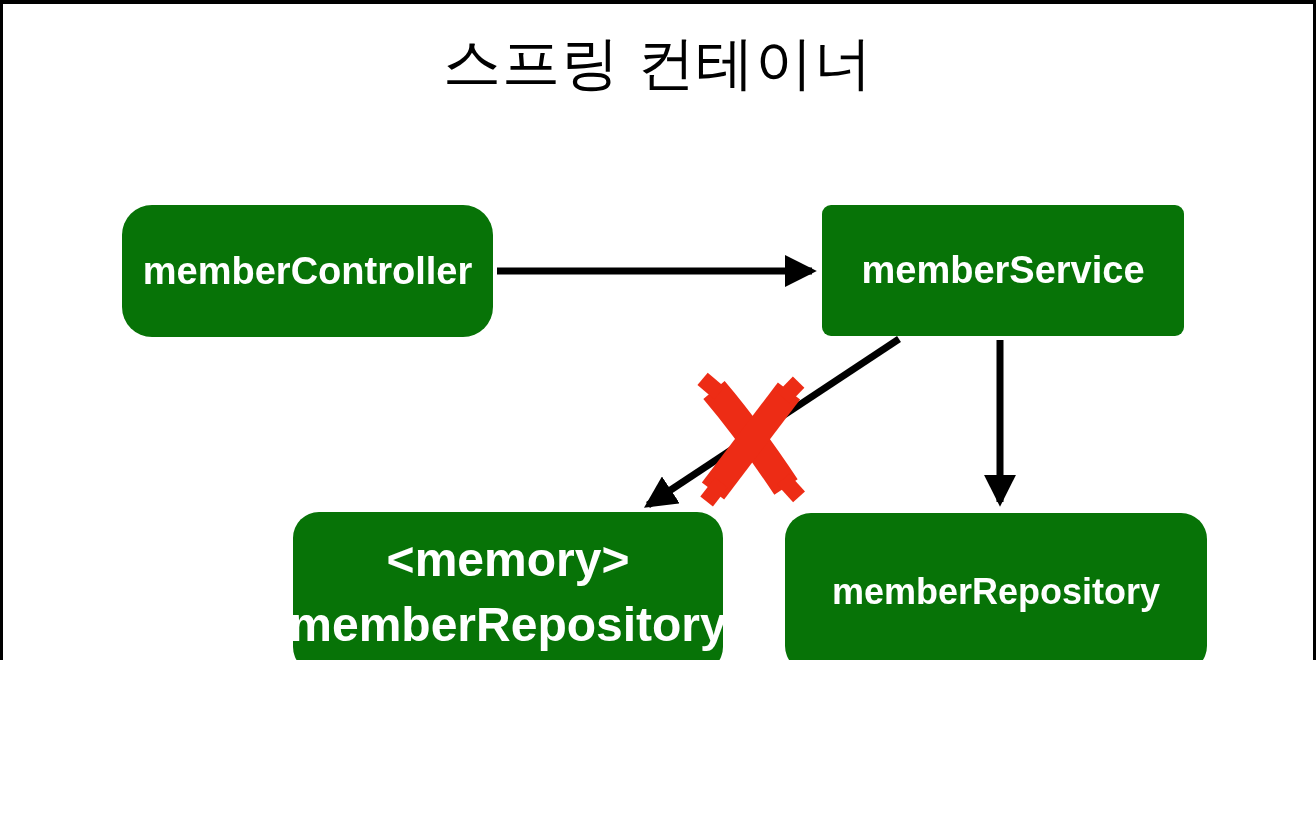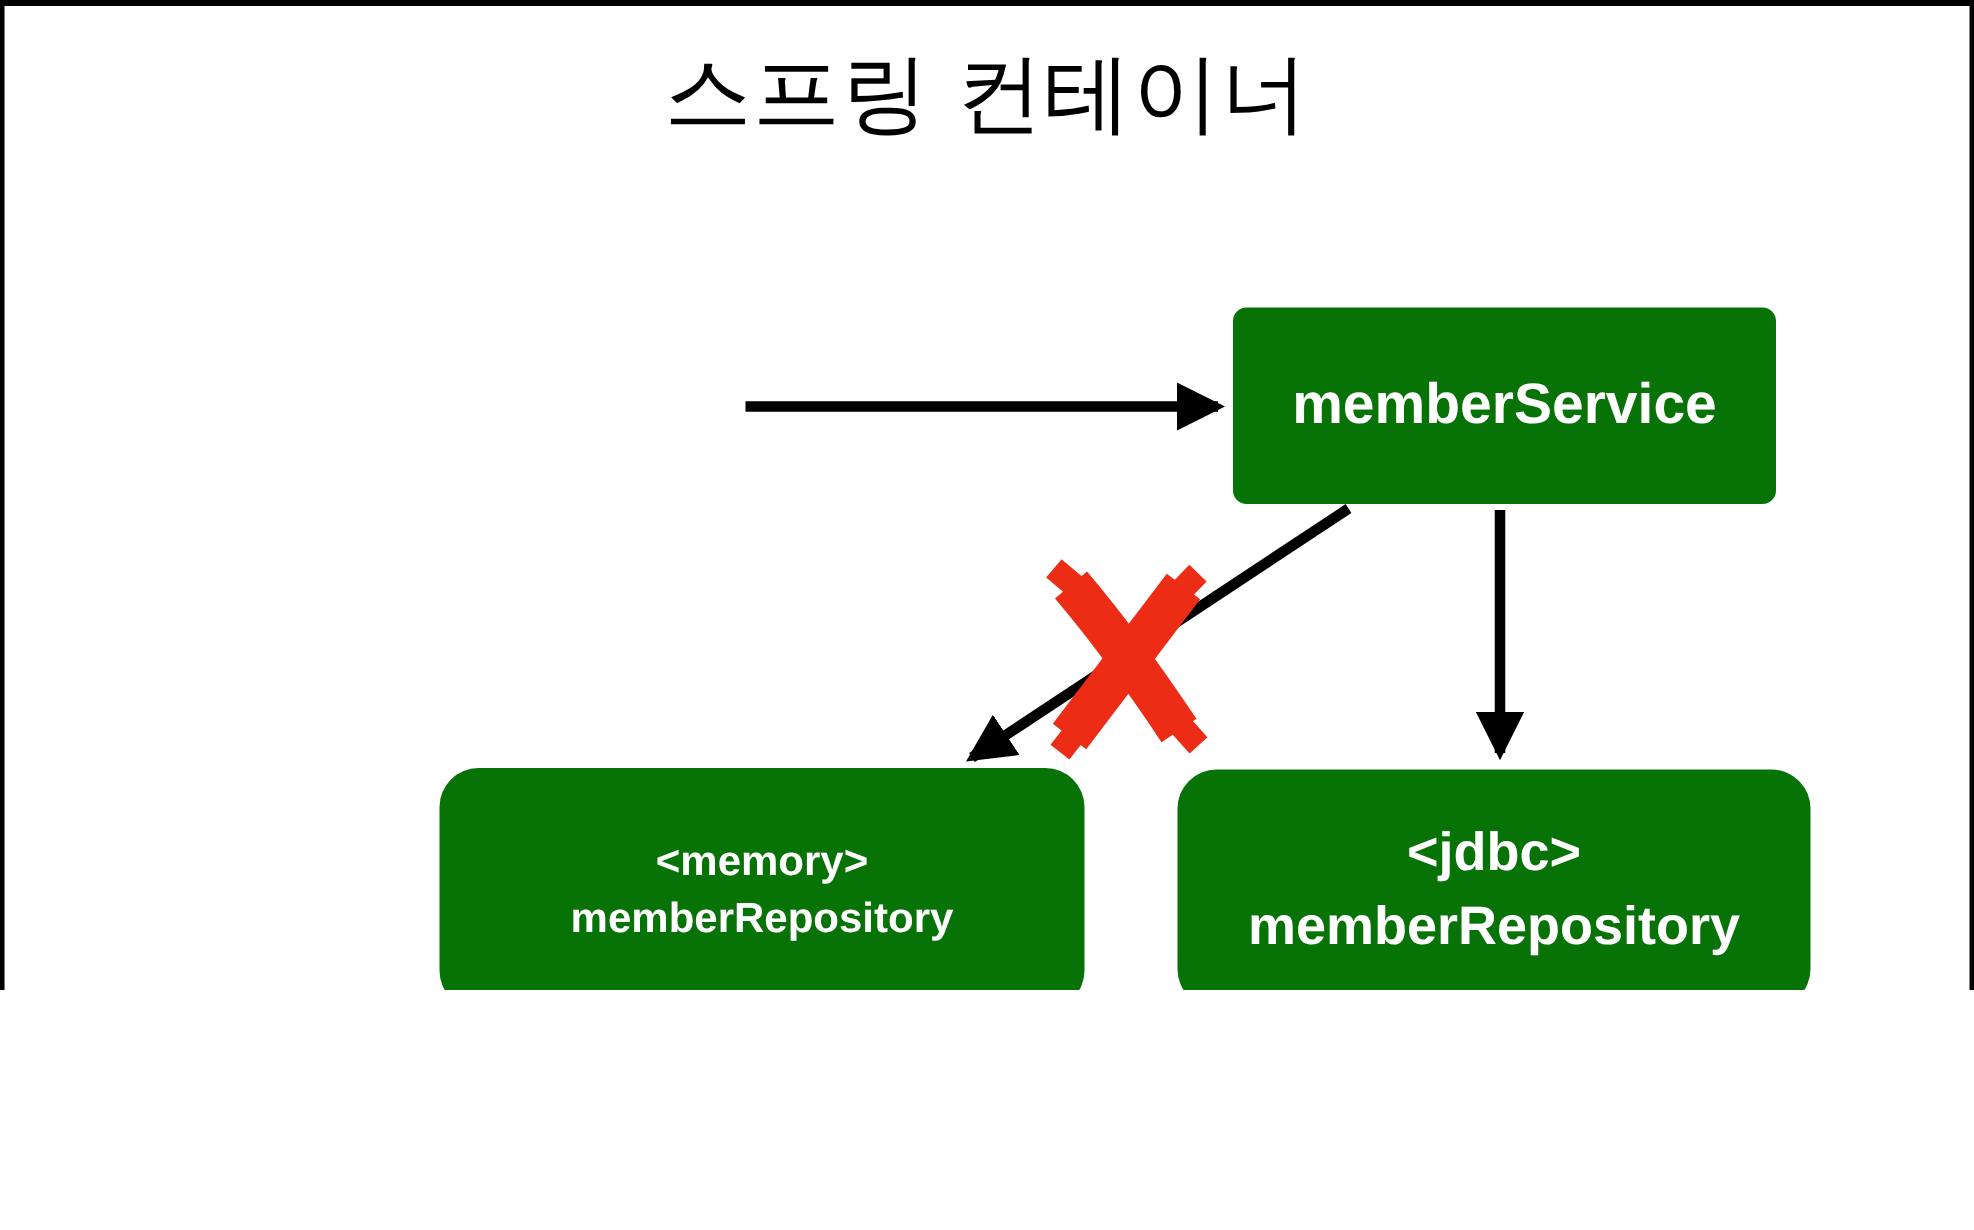--- a/index.html
+++ b/index.html
@@ -51,21 +51,21 @@
   .node-controller {
     left: 122px; top: 205px; width: 371px; height: 132px;
     border-radius: 30px; font-size: 38px;
   }
   .node-service {
     left: 822px; top: 205px; width: 362px; height: 131px;
     border-radius: 9px; font-size: 38px;
   }
   .node-memory-repo {
     left: 293px; top: 512px; width: 430px; height: 161px;
-    border-radius: 26px; font-size: 28px; line-height: 1.35;
+    border-radius: 26px; font-size: 48px; line-height: 1.35;
   }
   .node-jdbc-repo {
     left: 785px; top: 513px; width: 422px; height: 159px;
     border-radius: 26px; font-size: 36px; line-height: 1.35;
   }
   .overlay {
     position: absolute;
     inset: 0;
     width: 1316px;
     height: 820px;
@@ -90,32 +90,34 @@
 </style>
 </head>
 <body>
 
 <div class="canvas">
 
   <div class="frame"></div>
 
   <div class="title">스프링 컨테이너</div>
 
+  <div class="node node-controller">
+    <span>memberController</span>
+  </div>
 
   <div class="node node-service">
     <span>memberService</span>
   </div>
 
   <div class="node node-memory-repo">
     <span>&lt;memory&gt;</span>
     <span>memberRepository</span>
   </div>
 
   <div class="node node-jdbc-repo">
-    <span>&lt;jdbc&gt;</span>
     <span>memberRepository</span>
   </div>
 
   <svg class="overlay" viewBox="0 0 1316 820">
     <defs>
       <marker id="ah" viewBox="0 0 10 10" refX="8.5" refY="5" markerWidth="4.6" markerHeight="4.6" orient="auto-start-reverse">
         <path class="arrowhead-shape" d="M 0 0 L 10 5 L 0 10 z"></path>
       </marker>
     </defs>
 

